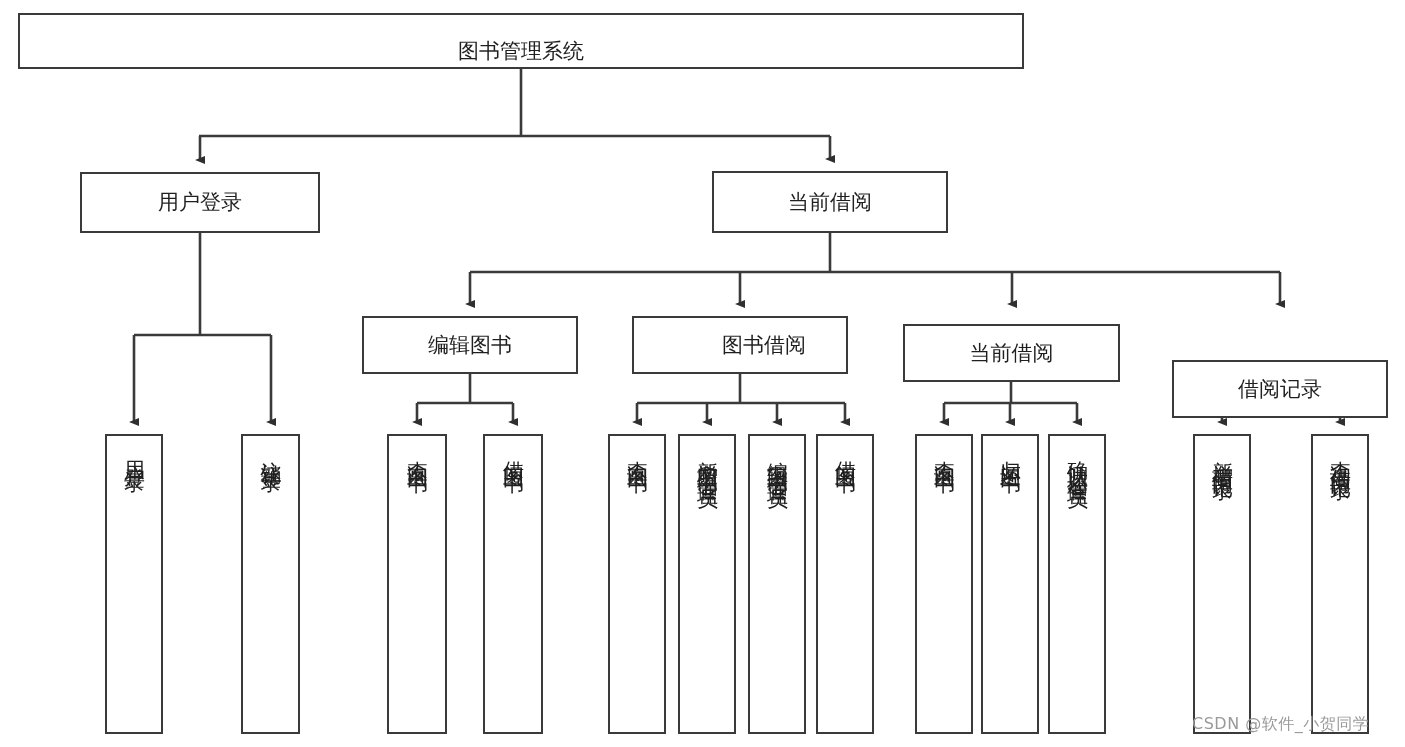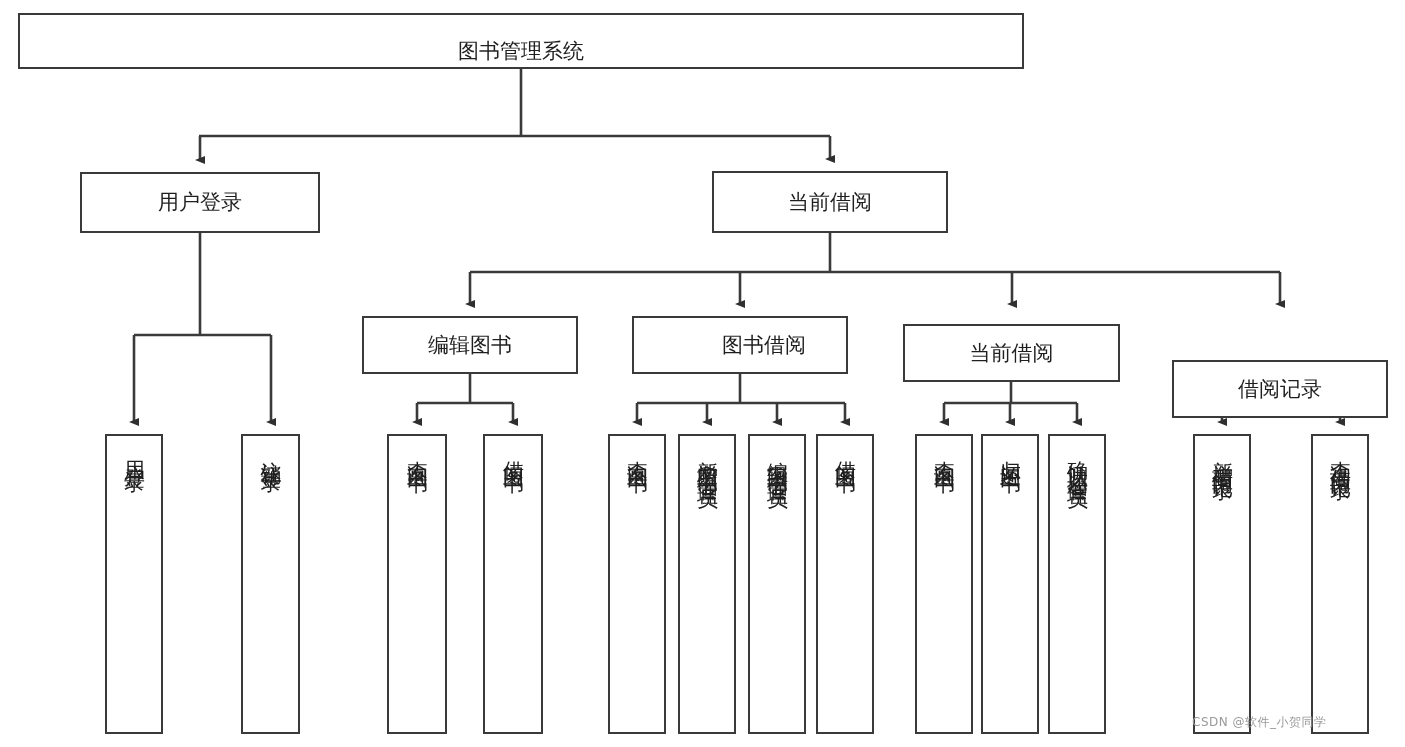--- a/index.html
+++ b/index.html
@@ -8,21 +8,21 @@
   #diagram{position:relative;width:1405px;height:747px;background:#ffffff;}
   svg.links{position:absolute;left:0;top:0;width:1405px;height:747px;}
   .node{position:absolute;box-sizing:border-box;background:#ffffff;
         border:2px solid #3a3a3a;display:flex;align-items:center;
         justify-content:center;overflow:hidden;}
   .node .lbl{color:#1f1f1f;line-height:1.18;text-align:center;white-space:pre;}
   .node.horiz .lbl{font-size:21px;}
   .node.vert{align-items:flex-start;padding-top:8px;}
   .node.vert .lbl{writing-mode:vertical-rl;text-orientation:upright;
         font-size:21px;letter-spacing:4px;line-height:1.0;}
-  #watermark{position:absolute;left:1192px;top:714px;font-size:12px;
+  #watermark{position:absolute;left:1192px;top:714px;font-size:16px;
         color:#9a9a9a;white-space:nowrap;letter-spacing:0.5px;}
 </style>
 </head>
 <body>
 
 <div id="diagram">
   <svg class="links" viewBox="0 0 1405 747" xmlns="http://www.w3.org/2000/svg">
     <defs>
       <marker id="arrow" markerWidth="10" markerHeight="10" refX="5" refY="5" orient="auto" markerUnits="userSpaceOnUse">
         <path d="M1,0 L9,0 L5,10 z" fill="#2f2f2f"></path>

